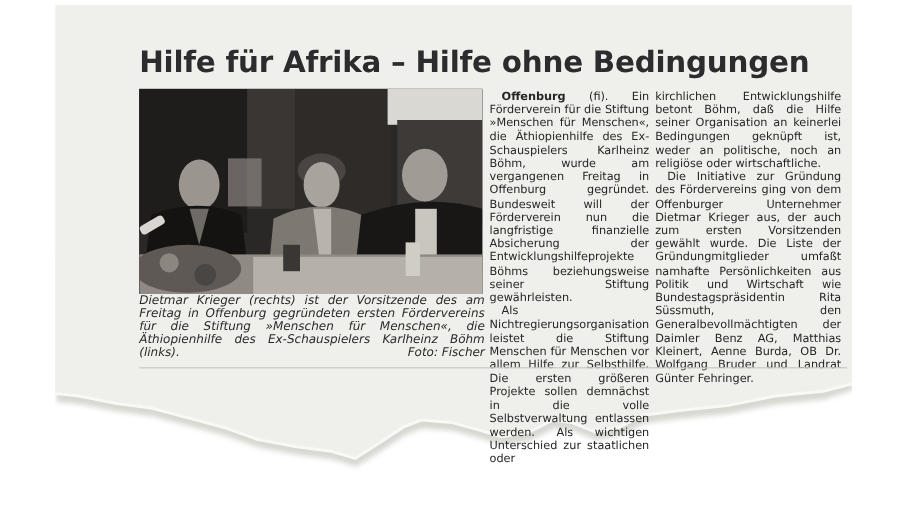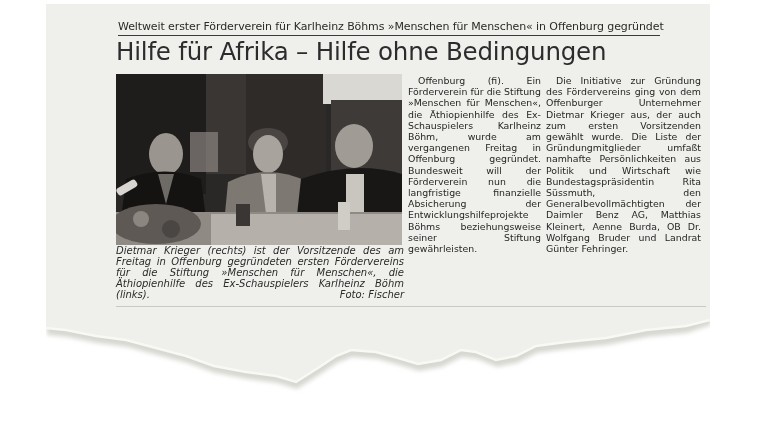--- a/index.html
+++ b/index.html
@@ -1,48 +1,47 @@
 <!DOCTYPE html>
 <html><head>
 <meta charset="utf-8">
 <style>
   html, body { margin:0; padding:0; }
   body { width:768px; height:432px; background:#ffffff; position:relative; overflow:hidden; font-family:"DejaVu Sans", sans-serif; }
   .clipping { position:absolute; left:46px; top:4px; width:664px; height:400px; }
   .torn { position:absolute; left:0; top:0; width:664px; height:400px; }
   .kicker { position:absolute; left:72px; top:16px; width:542px; font-size:11px; line-height:14px; color:#2a2a2a; border-bottom:1px solid #3a3a3a; padding-bottom:1px; white-space:nowrap; letter-spacing:-0.1px; }
-  .headline { position:absolute; left:70px; top:34px; font-size:24.5px; font-weight:normal; color:#2c2c2e; white-space:nowrap; letter-spacing:-0.2px; line-height:28px; }
+  .headline { position:absolute; left:70px; top:34px; font-size:24.5px; font-weight:bold; color:#2c2c2e; white-space:nowrap; letter-spacing:-0.2px; line-height:28px; }
   .photo { position:absolute; left:70px; top:70px; width:286px; height:171px; background:#2c2a28; overflow:hidden; }
   .photo svg { display:block; }
   .caption { position:absolute; left:70px; top:241px; width:288px; font-size:10px; line-height:11px; font-style:italic; color:#2a2a2a; text-align:justify; }
   .caption .credit { float:right;margin-left:44px; }
   .col { position:absolute; top:71px; font-size:9.4px; line-height:11.2px; color:#262626; text-align:justify; hyphens:manual; }
   .col1 { left:362px; width:133px; }
   .col2 { left:500px; width:155px; }
   .col p { margin:0; text-indent:10px; }
   .col p.first { text-indent:10px; }
-  .dateline { font-weight:normal; }
+  .dateline { font-weight:bold; }
   .rule { position:absolute; left:70px; top:302px; width:590px; height:1px; background:#c9c9c4; }
 </style>
 </head>
 <body>
 
 <div class="clipping">
   <svg class="torn" width="664" height="400" viewBox="0 0 664 400">
     <defs>
       <filter id="sh" x="-5%" y="-5%" width="110%" height="115%">
         <feGaussianBlur stdDeviation="2"></feGaussianBlur>
       </filter>
     </defs>
     <path d="M2,0 L664,0 L664,318 L640,326 L600,330 L560,338 L520,342 L490,346 L470,356 L450,360 L430,352 L415,350 L395,360 L372,364 L352,358 L330,352 L305,350 L290,356 L272,368 L250,382 L230,376 L200,372 L168,366 L140,356 L110,348 L80,340 L50,336 L20,330 L0,328 Z" fill="#d8d8d2" filter="url(#sh)" transform="translate(1,3)"></path>
     <path d="M0,0 L664,0 L664,316 L640,322 L600,326 L560,334 L520,338 L490,342 L470,352 L450,356 L430,348 L415,346 L395,356 L372,360 L352,354 L330,348 L305,346 L290,352 L272,364 L250,378 L230,372 L200,368 L168,362 L140,352 L110,344 L80,336 L50,332 L20,326 L0,324 Z" fill="#efefeb"></path>
     <path d="M664,316 L640,322 L600,326 L560,334 L520,338 L490,342 L470,352 L450,356 L430,348 L415,346 L395,356 L372,360 L352,354 L330,348 L305,346 L290,352 L272,364 L250,378 L230,372 L200,368 L168,362 L140,352 L110,344 L80,336 L50,332 L20,326 L0,324" fill="none" stroke="#f8f8f4" stroke-width="2.5"></path>
   </svg>
 
-  <div class="kicker">Weltweit erster Förderverein für Karlheinz Böhms »Menschen für Menschen« in Offenburg gegründet</div>
   <div class="headline">Hilfe für Afrika – Hilfe ohne Bedingungen</div>
 
   <div class="photo">
     <svg width="286" height="171" viewBox="0 0 286 171">
       <rect width="286" height="171" fill="#2a2826"></rect>
       <rect x="0" y="0" width="90" height="120" fill="#1f1d1c"></rect>
       <rect x="90" y="0" width="40" height="100" fill="#3a3633"></rect>
       <rect x="130" y="0" width="80" height="120" fill="#2e2b29"></rect>
       <rect x="207" y="0" width="79" height="30" fill="#d9d8d3"></rect>
       <rect x="215" y="26" width="71" height="90" fill="#3d3a37"></rect>
@@ -75,20 +74,22 @@
     </svg>
   </div>
 
   <div class="caption">
     <span>Dietmar Krieger (rechts) ist der Vorsitzende des am Freitag in Offenburg gegründeten ersten Fördervereins für die Stiftung »Menschen für Menschen«, die Äthiopienhilfe des Ex-Schauspielers Karlheinz Böhm (links).</span>
     <span class="credit">Foto: Fischer</span>
   </div>
 
   <div class="col col1">
     <p class="first"><span class="dateline">Offenburg</span><span> (fi). Ein Förderverein für die Stiftung »Menschen für Menschen«, die Äthiopienhilfe des Ex-Schauspielers Karlheinz Böhm, wurde am vergangenen Freitag in Offenburg gegründet. Bundesweit will der Förderverein nun die langfristige finanzielle Absicherung der Entwicklungshilfeprojekte Böhms beziehungsweise seiner Stiftung gewährleisten.</span></p>
+    <p>Als Nichtregierungsorganisation leistet die Stiftung Menschen für Menschen vor allem Hilfe zur Selbsthilfe. Die ersten größeren Projekte sollen demnächst in die volle Selbstverwaltung entlassen werden. Als wichtigen Unterschied zur staatlichen oder</p>
   </div>
 
   <div class="col col2">
+    <p style="text-indent:0">kirchlichen Entwicklungshilfe betont Böhm, daß die Hilfe seiner Organisation an keinerlei Bedingungen geknüpft ist, weder an politische, noch an religiöse oder wirtschaftliche.</p>
     <p>Die Initiative zur Gründung des Fördervereins ging von dem Offenburger Unternehmer Dietmar Krieger aus, der auch zum ersten Vorsitzenden gewählt wurde. Die Liste der Gründungmitglieder umfaßt namhafte Persönlichkeiten aus Politik und Wirtschaft wie Bundestagspräsidentin Rita Süssmuth, den Generalbevollmächtigten der Daimler Benz AG, Matthias Kleinert, Aenne Burda, OB Dr. Wolfgang Bruder und Landrat Günter Fehringer.</p>
   </div>
 
   <div class="rule"></div>
 </div>
 
 </body></html>

